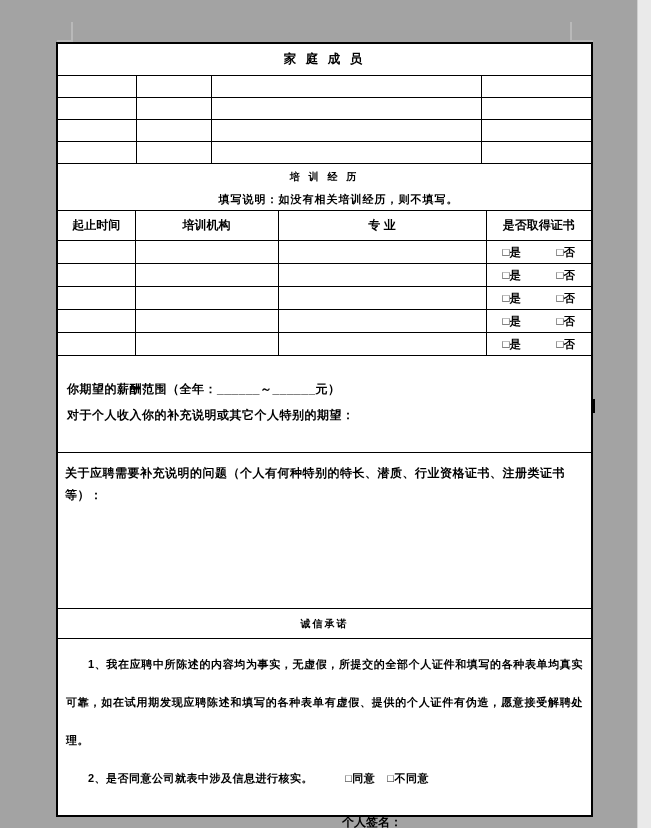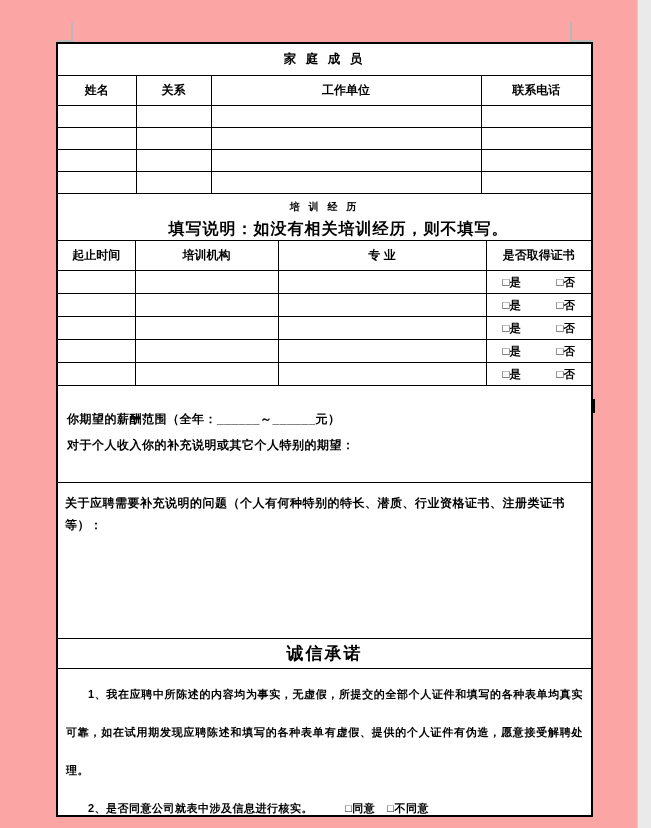--- a/index.html
+++ b/index.html
@@ -1,18 +1,18 @@
 <!DOCTYPE html>
 <html><head>
 <meta charset="utf-8">
 <style>
   * { margin:0; padding:0; box-sizing:border-box; }
   html,body { width:651px; height:828px; background:#ffffff; overflow:hidden;
     font-family:"Liberation Sans","DejaVu Sans",sans-serif; color:#000; }
-  .page { position:relative; width:651px; height:828px; background:#fca5a5; }
+  .page { position:relative; width:651px; height:828px; background:#a3a3a3; }
 
   
   .edge-strip { position:absolute; right:0; top:0; width:14px; height:828px;
     background:#eaeaea; border-left:1px solid #cfcfcf; }
 
   
   .crop { position:absolute; background:#b9b9b9; }
   .crop-l-v { left:71px; top:22px; width:2px; height:20px; }
   .crop-l-h { left:57px; top:40px; width:16px; height:2px; }
   .crop-r-v { left:570px; top:22px; width:2px; height:20px; }
@@ -32,36 +32,36 @@
   table tr.no-top td { border-top:none; }
 
   .sec-title { letter-spacing:3px; font-size:12.5px; }
 
   .fam-title td { height:31px; }
   .fam-head  td { height:30px; }
   .fam-row   td { height:22px; }
 
   .trn-title td { height:47px; }
   .trn-title .t1 { line-height:24px; letter-spacing:3px; font-size:10px; }
-  .trn-title .t2 { line-height:20px; font-size:16px; letter-spacing:1px;padding-left:28px; }
+  .trn-title .t2 { line-height:20px; font-size:11px; letter-spacing:1px;padding-left:28px; }
   .trn-head td { height:30px; }
   .trn-row  td { height:23px; }
 
   .cert-cell { padding:0 16px; }
   .cert-wrap { display:flex; justify-content:space-between; align-items:center; }
   .cbx { font-size:11.5px; white-space:nowrap; }
 
   .section { border-bottom:1px solid #000; font-size:12px; text-align:left; }
   .salary { height:97px; padding:20px 9px 0; }
   .salary p { line-height:26px; letter-spacing:0.5px; }
   .supplement { height:156px; padding:9px 7px 0; }
   .supplement p { line-height:22px; letter-spacing:0.5px; }
 
   .integrity-title { height:30px; display:flex; align-items:center; justify-content:center;
-    font-size:17px; letter-spacing:2px; border-bottom:1px solid #000; }
+    font-size:10px; letter-spacing:2px; border-bottom:1px solid #000; }
 
   .integrity-body { height:134px; padding:6px 8px 0; font-size:11px; text-align:left; }
   .integrity-body p.item { line-height:38px; text-indent:2em; text-align:justify; letter-spacing:0.5px; }
   .agree-box { margin-left:32px; } .disagree-box { margin-left:12px; }
   .sig-line { margin:12px 0 0 276px; line-height:26px; font-size:12px; }
   .date-line { margin:0 0 0 276px; line-height:26px; font-size:12px; }
   .date-line .yl { margin-left:18px; } .date-line .ml { margin-left:27px; } .date-line .dl { margin-left:27px; }
 </style>
 </head>
 <body>
@@ -80,26 +80,20 @@
     <table>
       <colgroup>
           <col style="width:78px">
           <col style="width:75px">
           <col style="width:270px">
           <col>
         </colgroup>
       <tbody>
           <tr class="fam-title no-top">
         <td colspan="4" class="sec-title">家 庭 成 员</td>
-      </tr>
-      <tr class="fam-head">
-        <td>姓名</td>
-        <td>关系</td>
-        <td>工作单位</td>
-        <td>联系电话</td>
       </tr>
       <tr class="fam-row">
         <td></td>
         <td></td>
         <td></td>
         <td></td>
       </tr>
       <tr class="fam-row">
         <td></td>
         <td></td>

